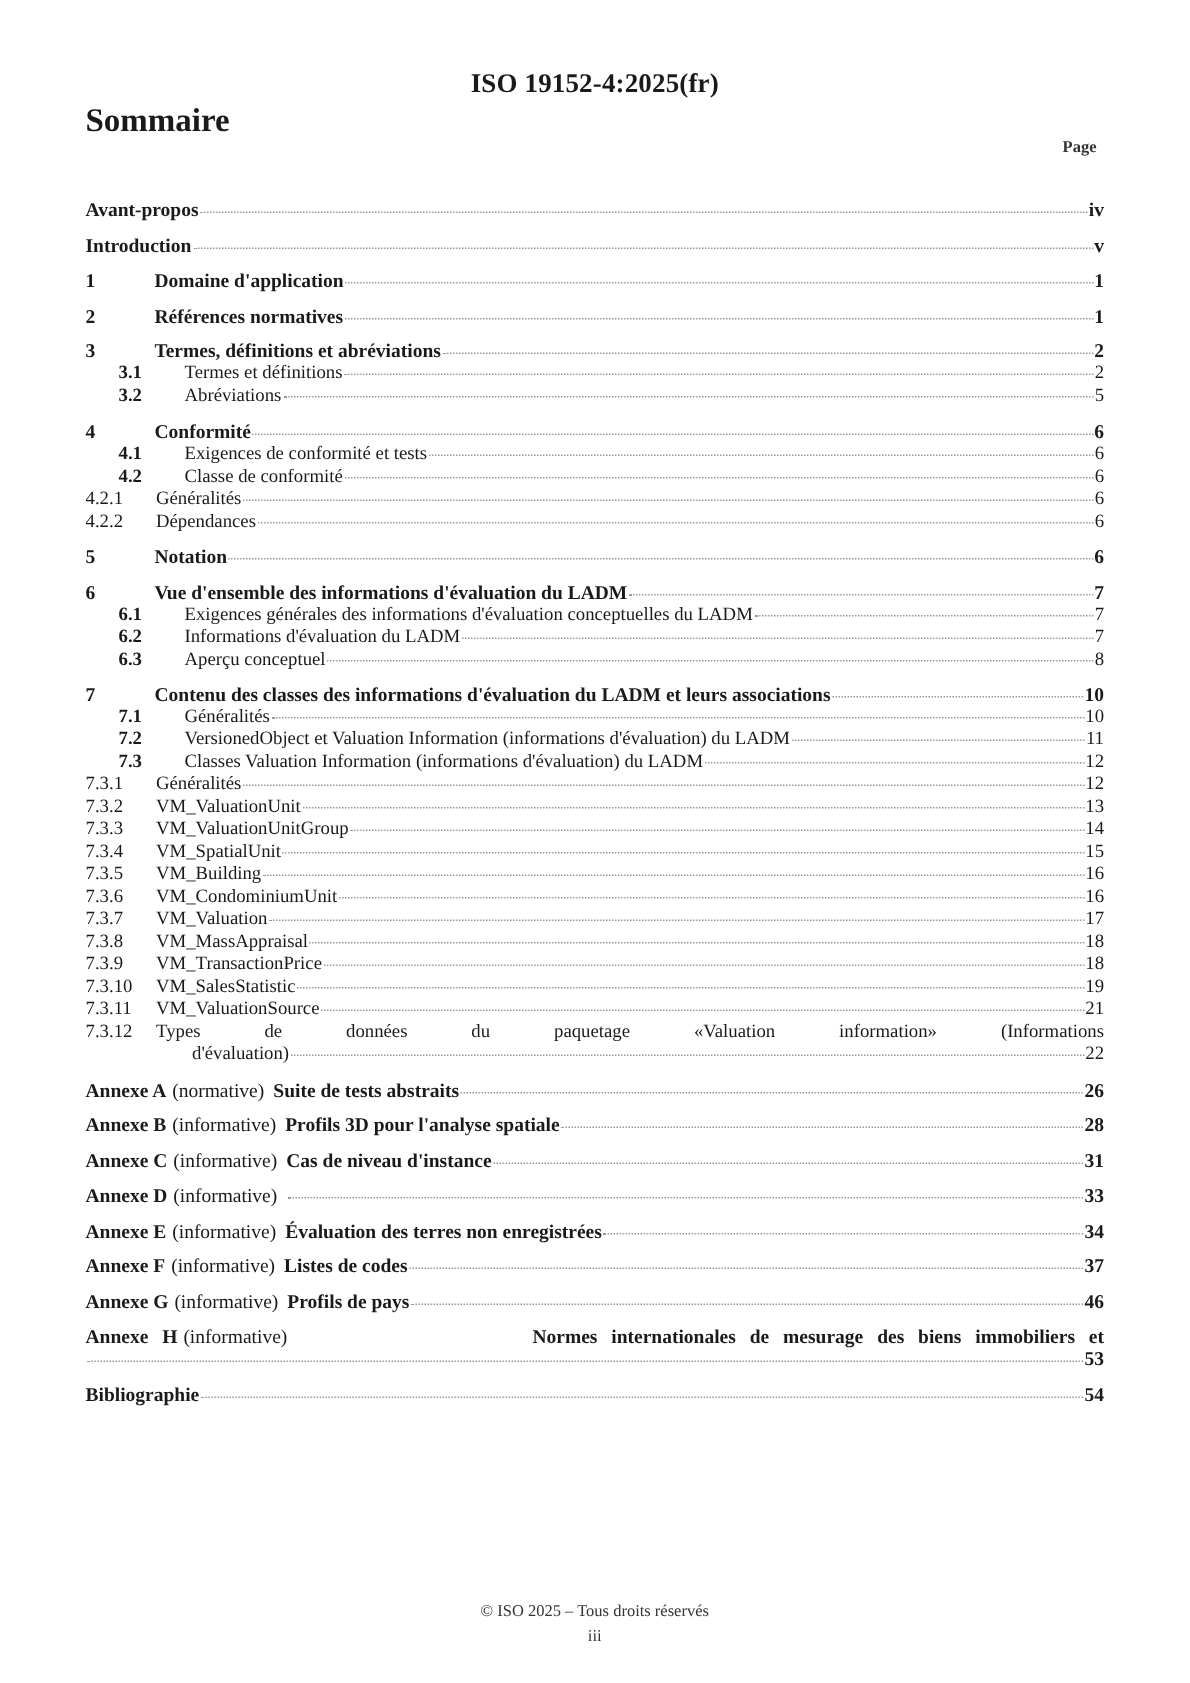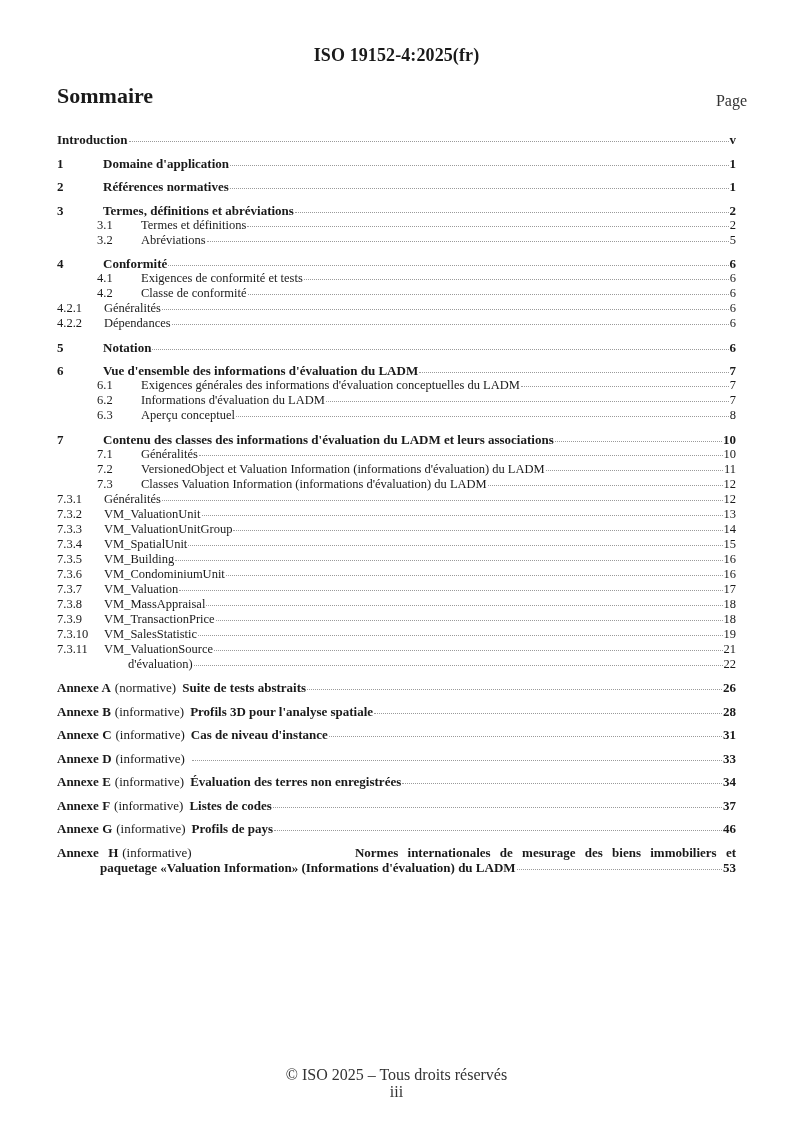--- a/index.html
+++ b/index.html
@@ -1,55 +1,60 @@
 <!DOCTYPE html>
 <html><head>
   <meta charset="utf-8">
   <style>
     html, body { margin: 0; padding: 0; background: #ffffff; }
     body { width: 793px; height: 1122px; position: relative; overflow: hidden;
            font-family: "Liberation Serif", serif; color: #1a1a1a; }
     .doc-header { position: absolute; top: 45px; left: 0; width: 793px; text-align: center;
                   font-weight: bold; font-size: 18px; letter-spacing: 0.1px; }
-    .toc-title { position: absolute; top: 83px; left: 57px; font-size: 22px; font-weight: bold; }
-    .page-label { position: absolute; top: 92px; right: 46px; font-size: 16px; color: #333; }
+    .toc-title { position: absolute; top: 67px; left: 57px; font-size: 22px; font-weight: bold; }
+    .page-label { position: absolute; top: 92px; right: 62px; font-size: 11px; color: #333; font-weight: bold; }
     #toc { position: absolute; top: 123.5px; left: 57px; width: 679px; }
     .row { display: flex; align-items: baseline; line-height: 15px; height: 15px; white-space: nowrap; cursor: pointer; }
     .row.top { margin-top: 8.5px; font-size: 13px; font-weight: bold; }
     .row.sub { font-size: 12.5px; }
     .row .num { display: inline-block; flex: none; }
     .row .ttl { flex: none; }
     .row .leader { flex: 1 1 auto; border-bottom: 1px dotted #9a9a9a; margin: 0 1px; transform: translateY(-2px); min-width: 6px; }
     .row .pg { flex: none; text-align: right; }
     .row.top .pg { font-weight: bold; }
     .row.sub .pg { font-weight: normal; }
     .l1 .num { width: 46px; }
-    .l2 .num { width: 44px; margin-left: 40px; }
+    .l2 .num { width: 44px; margin-left: 22px; font-weight: bold; }
     .l3 .num { width: 47px; }
     .row.wrap-first { justify-content: space-between; }
     .row.wrap-first .ttl { flex: 1 1 auto; text-align: justify; text-align-last: justify; }
     .row.cont .ttl { margin-left: 71px; }
     .row.annex .lbl { font-weight: bold; }
     .row.annex .kind { font-weight: normal; margin: 0 6px 0 4px; }
     .row.annex-first .ttl { flex: 1 1 auto; }
     .row.annex-first { word-spacing: 6px; text-align: right; }
     .row.annex-cont { font-size: 13px; font-weight: bold; }
     .row.annex-cont .ttl { margin-left: 43px; }
     .footer { position: absolute; top: 1066px; left: 0; width: 793px; text-align: center;
-              font-size: 16px; color: #333; line-height: 17px; }
+              font-size: 11px; color: #333; line-height: 17px; }
   </style>
 </head>
 <body>
 
 <div class="doc-header">ISO 19152-4:2025(fr)</div>
 <div class="toc-title">Sommaire</div>
 <div class="page-label">Page</div>
 
 <div id="toc">
     <div class="row top">
+      <span class="ttl">Avant-propos</span>
+      <span class="leader"></span>
+      <span class="pg">iv</span>
+    </div>
+    <div class="row top">
       <span class="ttl">Introduction</span>
       <span class="leader"></span>
       <span class="pg">v</span>
     </div>
     <div class="row top l1">
       <span class="num">1</span>
       <span class="ttl">Domaine d'application</span>
       <span class="leader"></span>
       <span class="pg">1</span>
     </div>
@@ -219,20 +224,24 @@
       <span class="num">7.3.10</span>
       <span class="ttl">VM_SalesStatistic</span>
       <span class="leader"></span>
       <span class="pg">19</span>
     </div>
     <div class="row sub l3">
       <span class="num">7.3.11</span>
       <span class="ttl">VM_ValuationSource</span>
       <span class="leader"></span>
       <span class="pg">21</span>
+    </div>
+    <div class="row sub l3 wrap-first">
+      <span class="num">7.3.12</span>
+      <span class="ttl">Types de données du paquetage «Valuation information» (Informations</span>
     </div>
     <div class="row sub cont">
       <span class="ttl">d'évaluation)</span>
       <span class="leader"></span>
       <span class="pg">22</span>
     </div>
     <div class="row top annex">
       <span class="lbl">Annexe A</span>
       <span class="kind">(normative)</span>
       <span class="ttl">Suite de tests abstraits</span>
@@ -279,22 +288,26 @@
       <span class="ttl">Profils de pays</span>
       <span class="leader"></span>
       <span class="pg">46</span>
     </div>
     <div class="row top annex annex-first">
       <span class="lbl">Annexe H</span>
       <span class="kind">(informative)</span>
       <span class="ttl">Normes internationales de mesurage des biens immobiliers et</span>
     </div>
     <div class="row annex-cont">
-      <span class="ttl">paquetage «Valuation Information» (Informations d'évaluation) du LADM</span>
       <span class="leader"></span>
       <span class="pg">53</span>
+    </div>
+    <div class="row top">
+      <span class="ttl">Bibliographie</span>
+      <span class="leader"></span>
+      <span class="pg">54</span>
     </div>
   </div>
 
 <div class="footer">
   <div>© ISO 2025 – Tous droits réservés</div>
   <div>iii</div>
 </div>
 
 </body></html>

